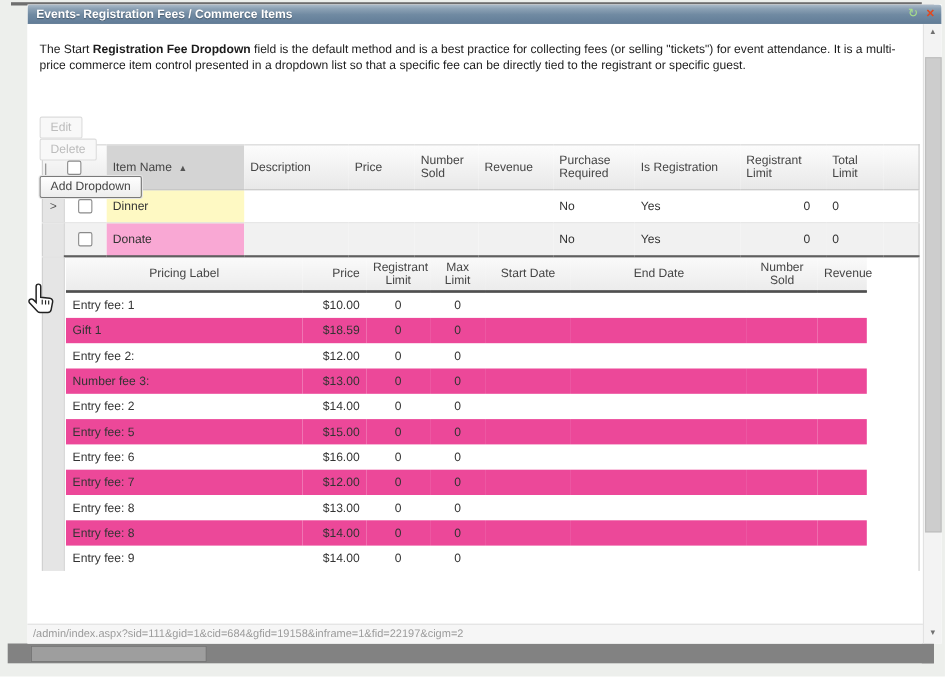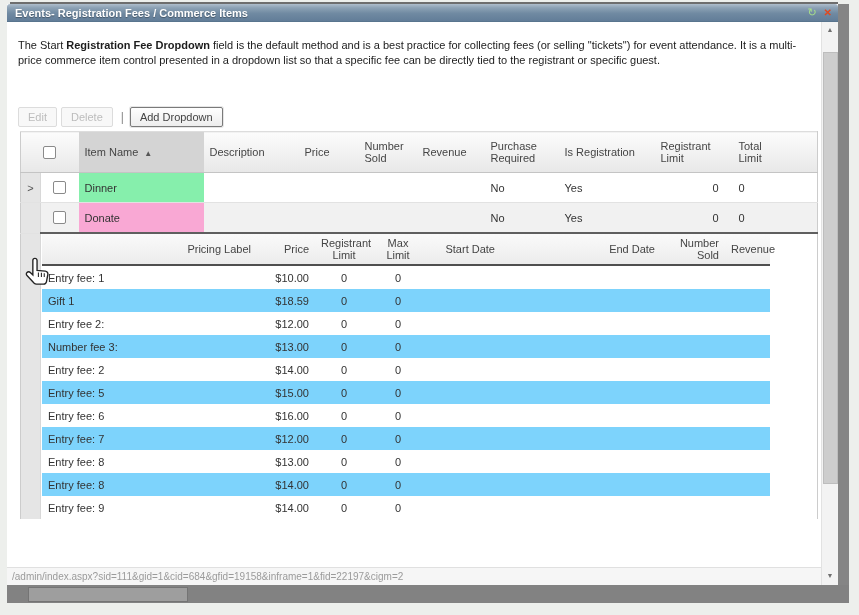--- a/index.html
+++ b/index.html
@@ -8,80 +8,80 @@
     background:#edefec;
     font-family:"Liberation Sans",sans-serif;
   }
   
   .backdrop-top{position:absolute;left:10px;top:2px;width:828px;height:3px;background:#6e6e6e;}
   .backdrop-right{position:absolute;left:838px;top:4px;width:11px;height:599px;background:var(--backdrop,#858585);}
   .backdrop-bottom{position:absolute;left:7px;top:585px;width:842px;height:18px;background:#828282;}
   .backdrop-tab{position:absolute;left:28px;top:587px;width:158px;height:13px;background:#9e9e9e;border:1px solid #747474;}
 
   
-  .window{position:absolute;left:7px;top:4px;width:831px;height:581px;background:#fff;}
+  .window{position:absolute;left:25px;top:4px;width:831px;height:581px;background:#fff;}
   .titlebar{
     position:absolute;top:0;left:0;right:0;height:18px;display:flex;align-items:center;
     padding:0 6px 0 8px;box-sizing:border-box;border-radius:3px 3px 0 0;
     background:linear-gradient(180deg,var(--titlebar_top,#aebdcb) 0%,#8da2b5 22%,#708aa2 55%,var(--titlebar_bottom,#627d98) 100%);
     border-bottom:1px solid #59758e;
   }
   .tb-title{flex:1;font-size:11px;font-weight:bold;color:#fff;text-shadow:0 1px 1px rgba(0,0,0,.35);white-space:nowrap;overflow:hidden;}
   .tb-icons{display:flex;gap:7px;align-items:center;}
   .tb-refresh{color:var(--refresh_icon,#a8e08a);font-size:11px;line-height:1;cursor:pointer;}
   .tb-close{color:var(--close_icon,#e2491f);font-size:10px;font-weight:bold;line-height:1;cursor:pointer;}
 
   .content{position:absolute;top:18px;left:0;right:17px;bottom:18px;background:#fff;overflow:hidden;}
 
   
   .page-title{font-size:23px;font-weight:400;color:#3d3d3d;margin:24px 0 0 24px;line-height:28px;}
   .help-icon{display:inline-block;width:14px;height:14px;border-radius:50%;background:var(--help_bg,#84a7d3);
     color:#fff;font-size:10px;font-weight:bold;text-align:center;line-height:14px;margin-left:10px;vertical-align:3px;}
   .desc{margin:16px 2px 0 11px;font-size:11px;line-height:15px;color:#1c1c1c;}
 
   
-  .toolbar{margin:38px 0 0 11px;height:22px;display:flex;align-items:center;}
+  .toolbar{margin:38px 0 0 11px;height:22px;display:flex;align-items:flex-start;flex-direction:column;}
   .btn{font-family:"Liberation Sans",sans-serif;font-size:11px;padding:3px 9px;margin-right:4px;
     background:linear-gradient(#fefefe,#ededed);border:1px solid #c9c9c9;border-radius:2px;color:#444;}
   .btn:disabled{color:#bcbcbc;border-color:#dcdcdc;background:#f8f8f8;}
   .btn-add{border:1px solid #7a7a7a;box-shadow:0 0 0 1px #e6e6e6;}
   .tb-sep{color:#888;font-size:12px;margin:0 6px 0 4px;}
 
   
   .tablewrap{margin:3px 0 0 13px;}
   table.main{table-layout:fixed;width:798px;border-collapse:collapse;font-size:11px;color:#333;
     border-left:1px solid #ccc;border-right:1px solid #ccc;border-top:1px solid #ddd;}
   table.main thead th{background:linear-gradient(#fcfcfc,#e8e8e8);font-weight:normal;color:#454545;
     text-align:left;padding:4px 6px;height:32px;vertical-align:middle;border-bottom:1px solid #c4c4c4;}
   table.main thead th.exp,table.main thead th.chk{padding:4px 2px;}
   th.iname-h{background:var(--sorted_col,#d4d4d4) !important;}
   .sort-arrow{font-size:8px;color:#555;margin-left:6px;}
   input[type=checkbox]{appearance:none;-webkit-appearance:none;width:13px;height:13px;border:1px solid #8a8a8a;
     border-radius:2px;background:#fff;margin:0;vertical-align:middle;}
   .item-row td{height:25px;border-bottom:1px solid #e2e2e2;padding:2px 6px;}
   .item-row td.exp{background:var(--strip,#e5e5e5);border-right:1px solid #d8d8d8;text-align:center;color:#555;padding:2px 0;}
   .item-row td.chk{text-align:center;padding:2px 0;}
-  .item-row td.iname{background:#86efac;}
+  .item-row td.iname{background:#fef9c3;}
   .item-row.alt td{background:#f1f1f1;}
   .item-row.alt td.iname{background:#f9a8d4;}
   .item-row.alt td.exp{background:var(--strip,#e5e5e5);}
   td.ctr{text-align:left;}
   td.rnum{text-align:right;padding-right:14px !important;}
   td.lpad{padding-left:6px;}
 
   
   tr.detail td.exp-strip{background:var(--strip,#e5e5e5);border-right:1px solid #d8d8d8;}
   td.detail-cell{padding:0;border-top:2px solid #5f5f5f;vertical-align:top;background:#fff;}
   table.pricing{table-layout:fixed;width:728px;border-collapse:collapse;font-size:11px;color:#333;margin-left:1px;}
-  table.pricing thead th{background:linear-gradient(#fafafa,#ececec);font-weight:normal;color:#454545;text-align:right;
+  table.pricing thead th{background:linear-gradient(#fafafa,#ececec);font-weight:normal;color:#454545;text-align:center;
     padding:3px 6px;height:24px;vertical-align:middle;border-bottom:2px solid #4f4f4f;}
   table.pricing th.pprice{text-align:right;}
   table.pricing th.pctr{text-align:center;}
   .p-row td{height:17px;padding:3px 6px;}
-  .p-row.alt td{background:#7dd3fc;margin-top:31px;}
+  .p-row.alt td{background:#ec4899;margin-top:31px;}
   td.pprice{text-align:right;}
   td.pctr{text-align:center;}
 
   
   .statusbar{position:absolute;left:0;right:17px;bottom:0;height:18px;background:#f6f6f6;border-top:1px solid #e0e0e0;
     box-sizing:border-box;font-size:10px;line-height:17px;color:#9b9b9b;padding-left:5px;white-space:nowrap;overflow:hidden;}
 
   
   .scrollbar{position:absolute;top:18px;right:0;bottom:0;width:17px;background:#f3f3f3;border-left:1px solid #e2e2e2;box-sizing:border-box;}
   .sb-btn{position:absolute;left:0;width:16px;height:16px;font-size:7px;color:#707070;text-align:center;line-height:16px;cursor:pointer;}

